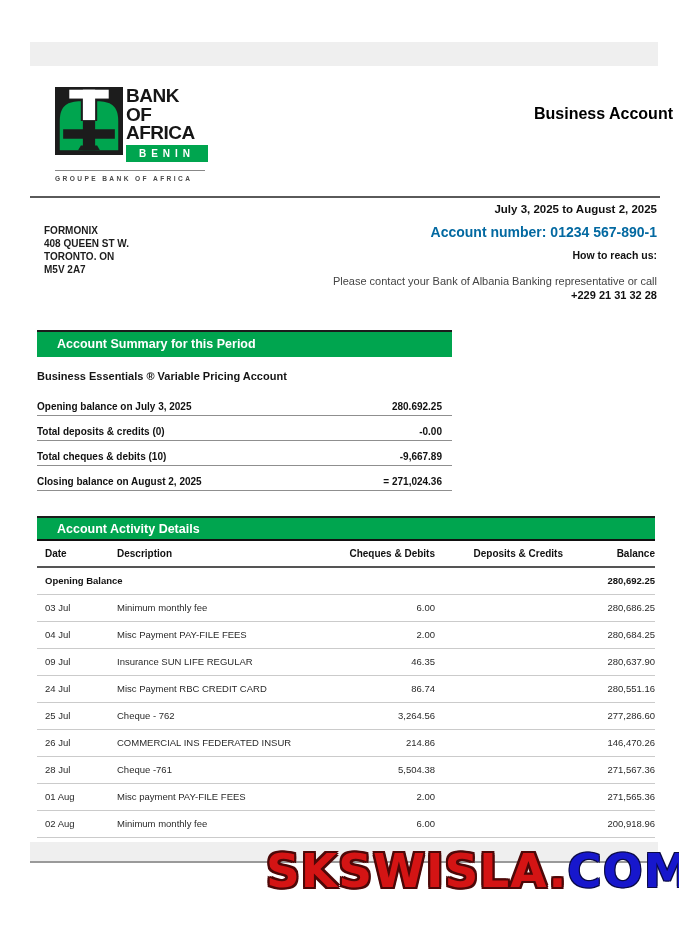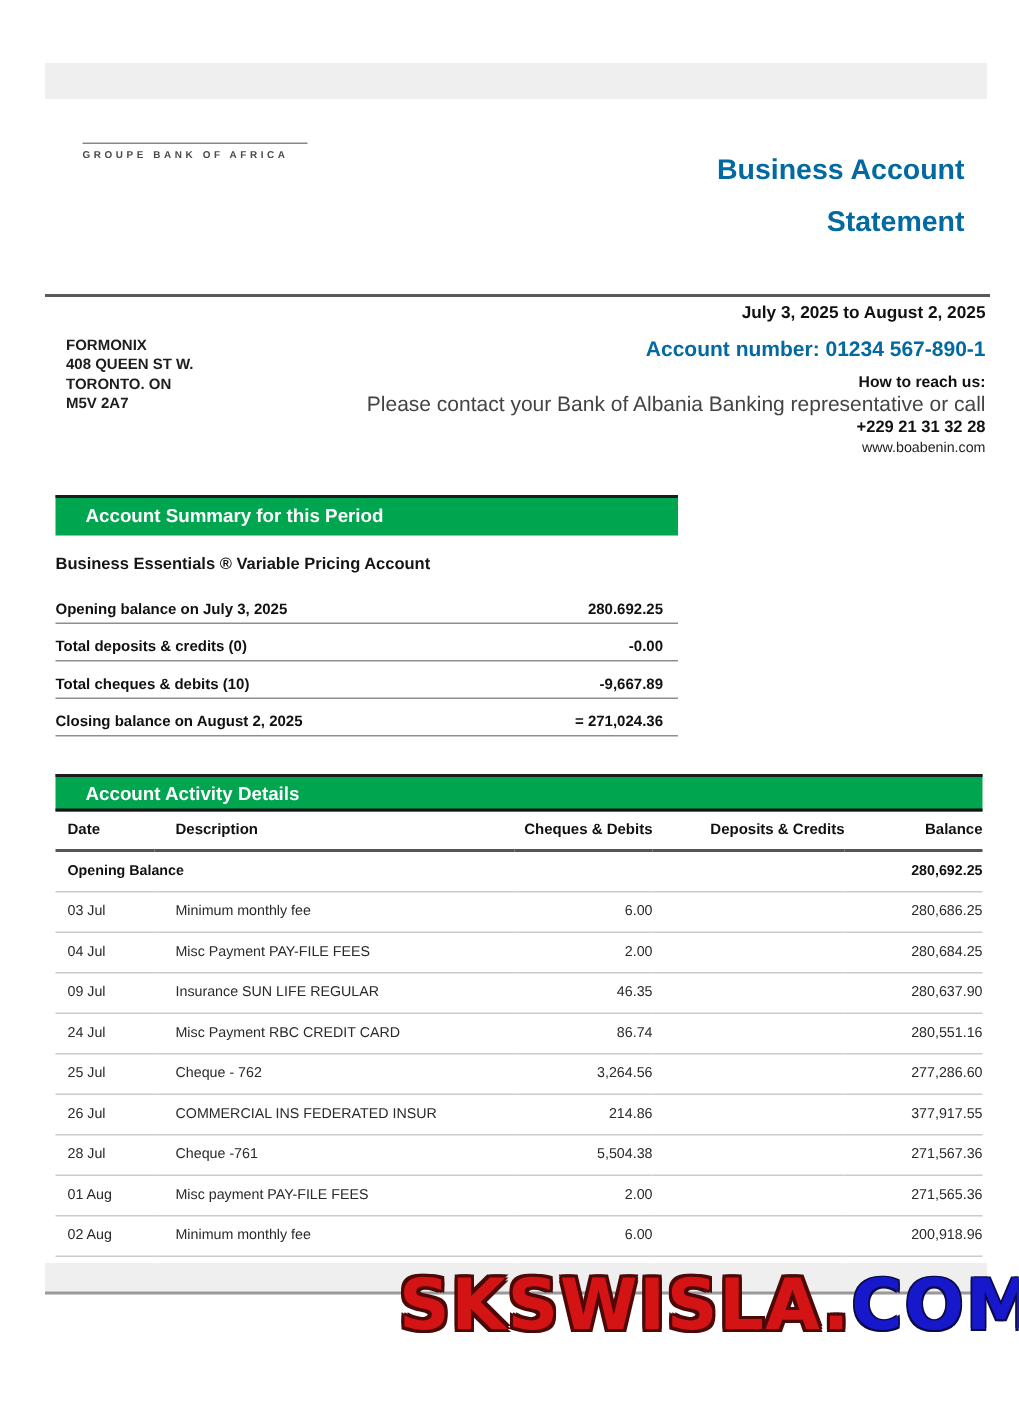--- a/index.html
+++ b/index.html
@@ -21,32 +21,32 @@
   .logo { position:absolute; left:55px; top:87px; }
   .logo-row { display:flex; align-items:flex-start; }
   .emblem svg { display:block; }
   .bank-text { margin-left:3px; }
   .bank-line { font-size:19px; font-weight:bold; line-height:18.5px; letter-spacing:-0.5px; color:#161616; }
   .benin-band { margin-top:2px; width:82px; height:17px; background:var(--green); color:#fff;
     font-size:10px; font-weight:bold; letter-spacing:5px; text-align:center; line-height:17px; }
   .group-line { border-top:1.5px solid #888; margin-top:8px; width:150px; padding-top:4px;
     font-size:6.6px; font-weight:bold; letter-spacing:2.4px; color:#4a4a4a; white-space:nowrap; }
 
-  .doc-title { position:absolute; right:36px; top:96px; text-align:right;
-    font-size:19px; font-weight:bold; line-height:35px; color:#0369a1; }
+  .doc-title { position:absolute; right:6px; top:96px; text-align:right;
+    font-size:16px; font-weight:bold; line-height:35px; color:#000000; }
 
   .main-rule { position:absolute; left:30px; top:196px; width:630px; border-top:2px solid #5a5a5a; }
 
   
   .address { position:absolute; left:44px; top:224px; font-size:10px; font-weight:bold; line-height:13px; color:#1d1d1d; }
   .meta-right { position:absolute; right:22px; top:203px; text-align:right; }
   .period { font-size:11.5px; font-weight:bold; margin-bottom:9px; color:#111; }
   .acct-num { font-size:14px; font-weight:bold; margin-bottom:9px; color:#0369a1; }
   .reach-heading { font-size:10.5px; font-weight:bold; color:#111; }
-  .reach-line { font-size:14px; color:#444; margin-top:0; }
+  .reach-line { font-size:11px; color:#444; margin-top:14px; }
   .phone { font-size:11px; font-weight:bold; margin-top:2px; color:#111; }
   .website { font-size:9.5px; margin-top:2px; color:#222; }
 
   
   .banner { background:var(--green); border-top:2px solid #1c1c1c; color:#fff;
     font-weight:bold; font-size:12.5px; padding-left:20px; }
 
   
   .summary { position:absolute; left:37px; top:330px; width:415px; }
   .summary .banner { height:27px; line-height:25px; }
@@ -83,44 +83,63 @@
                  1px 1px 0 #0b0b46; }
 
   :root { --green:#00a54f; }
 </style>
 </head>
 <body>
 
 <div class="band band-top"></div>
 
 <div class="logo">
+  <div class="logo-row">
+    <div class="emblem">
+      <svg viewBox="0 0 100 100" width="68" height="68" aria-hidden="true">
+        <rect width="100" height="100" fill="#1c1c1c"></rect>
+        <rect x="7" y="50" width="86" height="43" fill="#00a54f"></rect>
+        <path d="M7 50 C7 27 19 21 38 21 L38 50 Z" fill="#00a54f"></path>
+        <path d="M93 50 C93 27 81 21 62 21 L62 50 Z" fill="#00a54f"></path>
+        <rect x="21" y="4" width="58" height="13" fill="#ffffff"></rect>
+        <rect x="41" y="4" width="18" height="45" fill="#ffffff"></rect>
+        <rect x="41" y="49" width="18" height="44" fill="#1c1c1c"></rect>
+        <path d="M12 62 L88 62 L88 76 L12 76 Z" fill="#1c1c1c"></path>
+        <path d="M38 86 L62 86 L66 93 L34 93 Z" fill="#1c1c1c"></path>
+      </svg>
+    </div>
+    <div class="bank-text">
+      <div class="bank-line">BANK</div>
+      <div class="bank-line">OF</div>
+      <div class="bank-line">AFRICA</div>
+      <div class="benin-band">BENIN</div>
+    </div>
+  </div>
   <div class="group-line">GROUPE BANK OF AFRICA</div>
 </div>
 
 <div class="doc-title">
   <div>Business Account</div>
-  <div>Statement</div>
 </div>
 
 <div class="main-rule"></div>
 
 <div class="address">
   <div>FORMONIX</div>
   <div>408 QUEEN ST W.</div>
   <div>TORONTO. ON</div>
   <div>M5V 2A7</div>
 </div>
 
 <div class="meta-right">
   <div class="period">July 3, 2025 to August 2, 2025</div>
   <div class="acct-num">Account number: 01234 567-890-1</div>
   <div class="reach-heading">How to reach us:</div>
   <div class="reach-line">Please contact your Bank of Albania Banking representative or call</div>
   <div class="phone">+229 21 31 32 28</div>
-  <div class="website">www.boabenin.com</div>
 </div>
 
 <div class="summary">
   <div class="banner">Account Summary for this Period</div>
   <div class="product">Business Essentials ® Variable Pricing Account</div>
   <div class="summary-rows">
       <div class="summary-row">
         <span class="s-label">Opening balance on July 3, 2025</span>
         <span class="s-value">280.692.25</span>
       </div>
@@ -198,21 +217,21 @@
           <td class="col-desc">Cheque - 762</td>
           <td class="col-debit">3,264.56</td>
           <td class="col-credit"></td>
           <td class="col-balance">277,286.60</td>
         </tr>
         <tr>
           <td class="col-date">26 Jul</td>
           <td class="col-desc">COMMERCIAL INS FEDERATED INSUR</td>
           <td class="col-debit">214.86</td>
           <td class="col-credit"></td>
-          <td class="col-balance">377,917.55</td>
+          <td class="col-balance">146,470.26</td>
         </tr>
         <tr>
           <td class="col-date">28 Jul</td>
           <td class="col-desc">Cheque -761</td>
           <td class="col-debit">5,504.38</td>
           <td class="col-credit"></td>
           <td class="col-balance">271,567.36</td>
         </tr>
         <tr>
           <td class="col-date">01 Aug</td>

